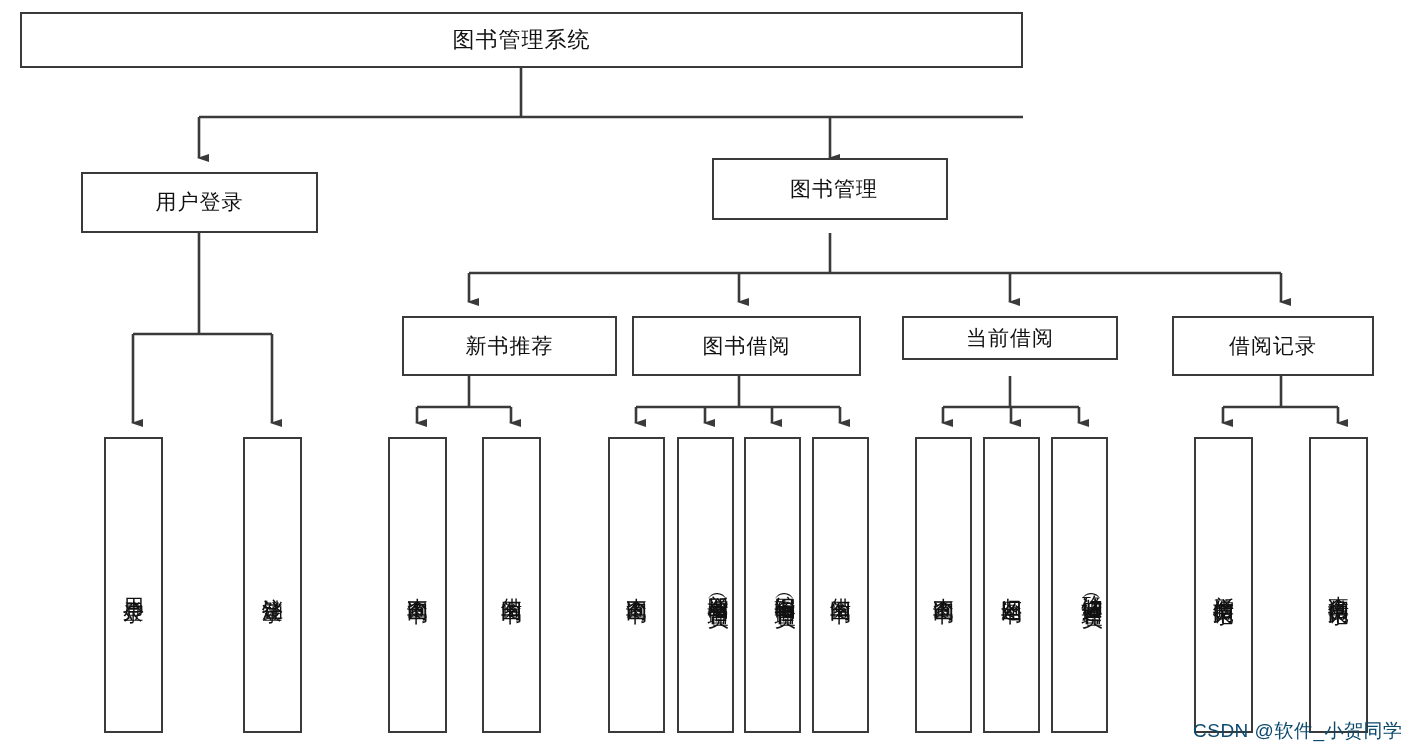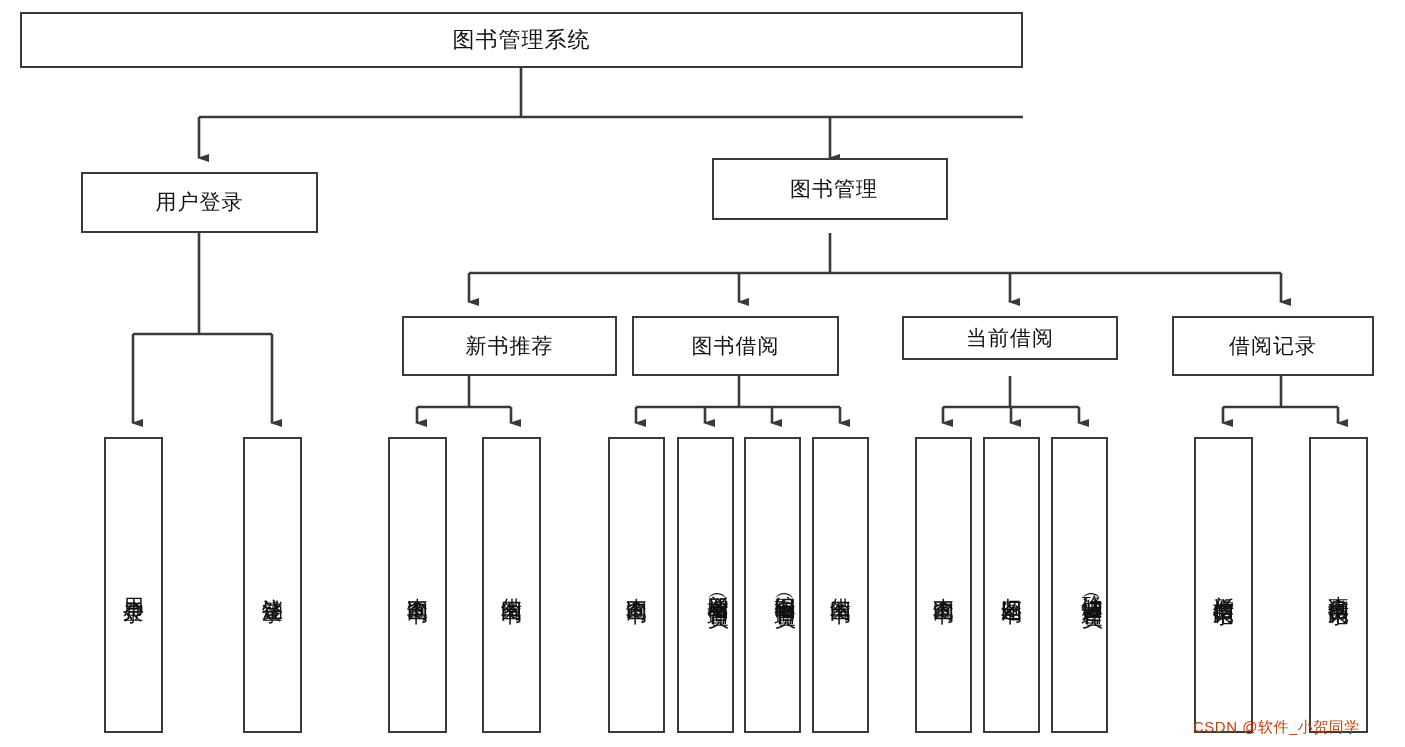--- a/index.html
+++ b/index.html
@@ -56,22 +56,22 @@
     align-items: center;
     padding-top: 0;
   }
   .node.vert .vlabel {
     writing-mode: vertical-rl;
     text-orientation: upright;
     white-space: nowrap;
   }
   .watermark {
     position: absolute;
-    font-size: 15px;
-    color: #c2410c;
+    font-size: 19px;
+    color: #0c4a6e;
     white-space: nowrap;
     letter-spacing: 0.5px;
   }
 </style>
 </head>
 <body>
 
 <div id="canvas">
 
   <svg class="edges" viewBox="0 0 1405 747">
@@ -133,21 +133,21 @@
   </div>
 
   <div class="node horiz" style="left:712px; top:158px; width:236px; height:62px;padding-left:8px;">
     <span>图书管理</span>
   </div>
 
   <div class="node horiz" style="left:362px; top:316px; width:215px; height:60px;margin-left:40px;">
     <span>新书推荐</span>
   </div>
 
-  <div class="node horiz" style="left:632px; top:316px; width:207px; height:60px;">
+  <div class="node horiz" style="left:632px; top:316px; width:229px; height:60px;">
     <span>图书借阅</span>
   </div>
 
   <div class="node horiz" style="left:902px; top:316px; width:216px; height:44px;">
     <span>当前借阅</span>
   </div>
 
   <div class="node horiz" style="left:1172px; top:316px; width:202px; height:60px;">
     <span>借阅记录</span>
   </div>

